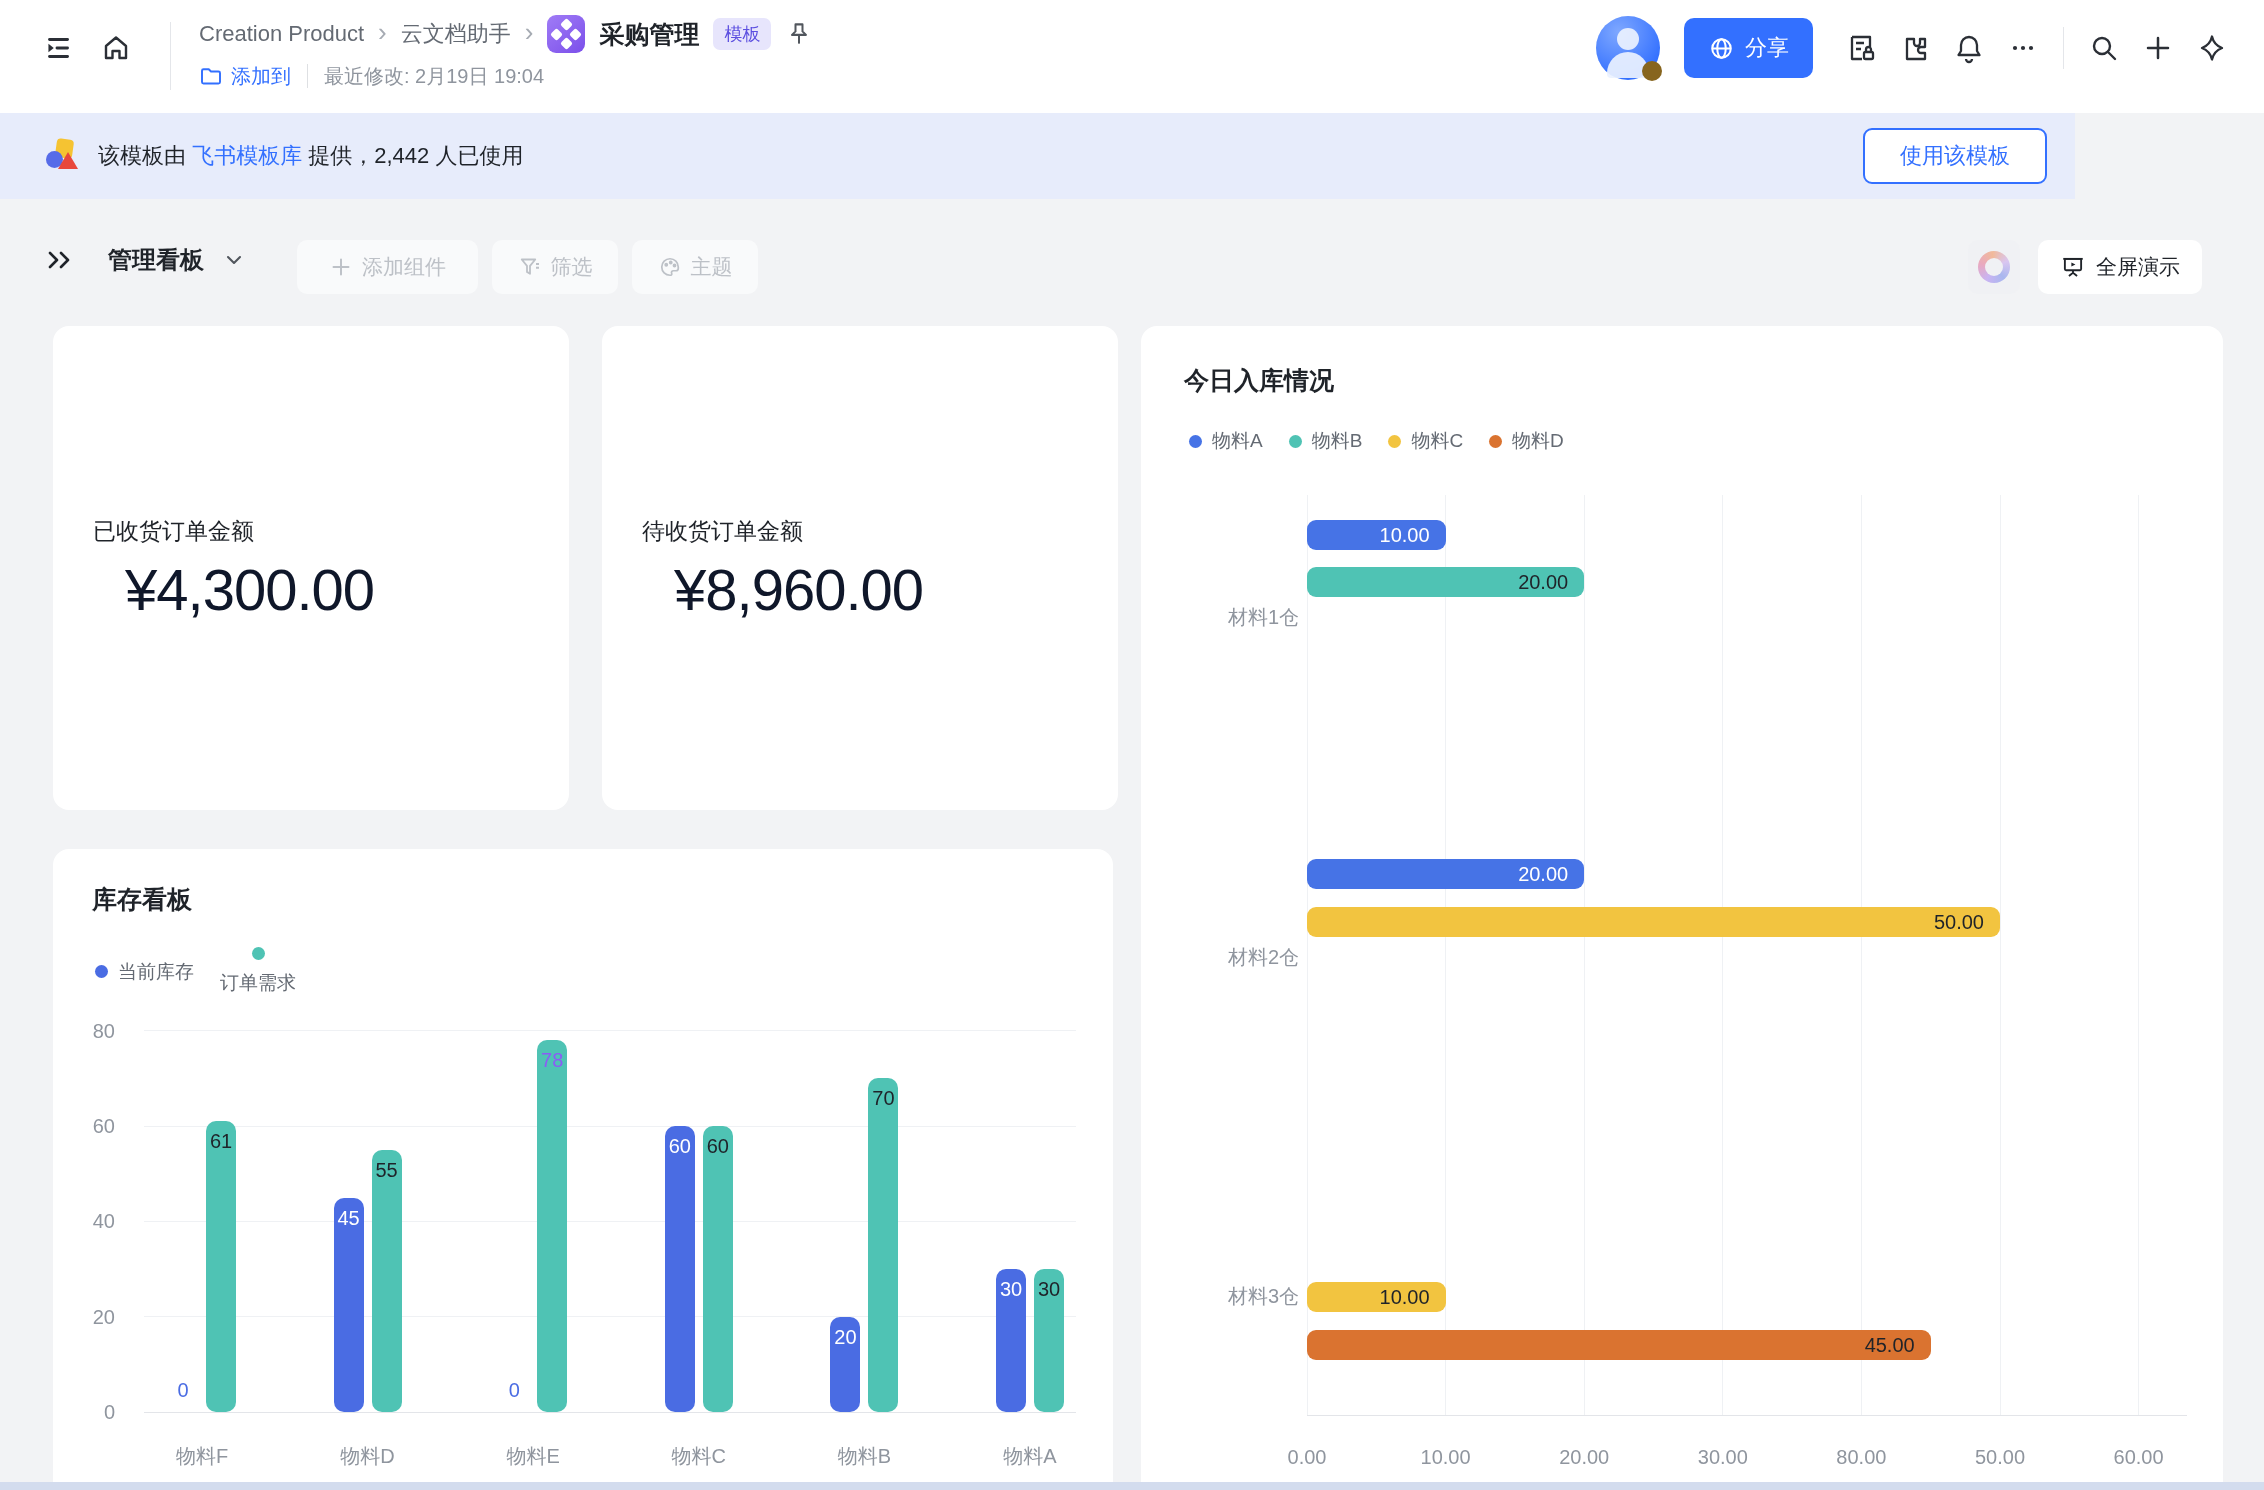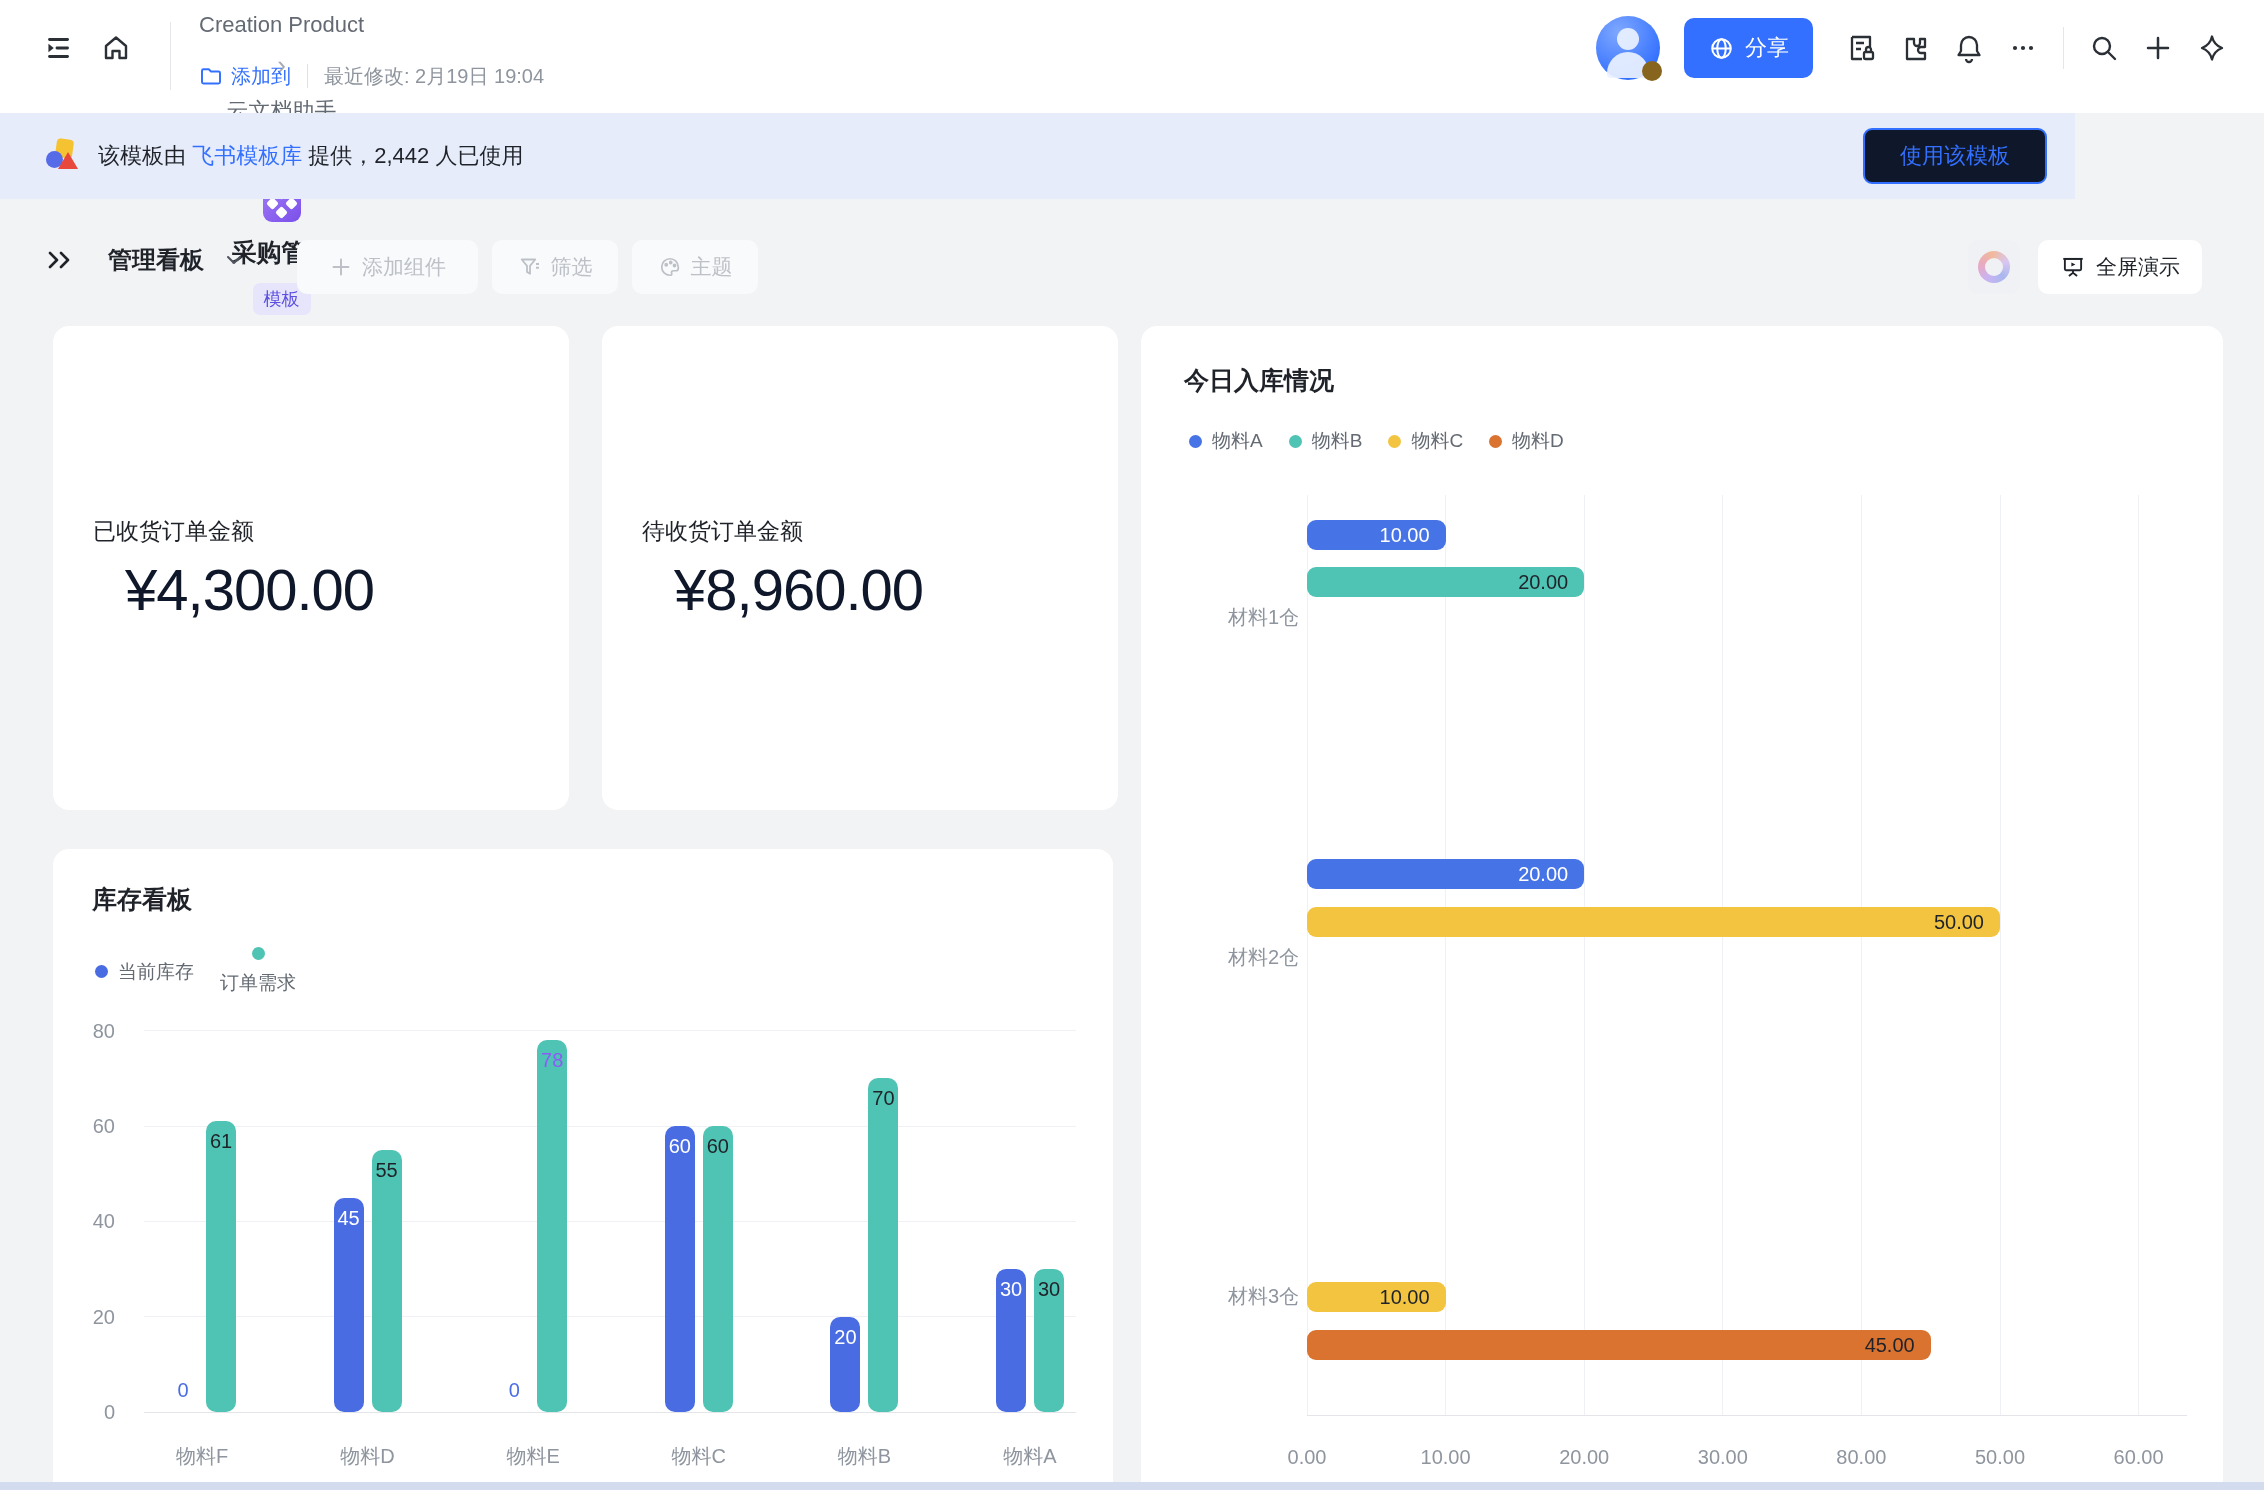--- a/index.html
+++ b/index.html
@@ -8,21 +8,21 @@
   #screen {
     position:relative; width:2264px; height:1490px; overflow:hidden;
     background:#F2F3F5; font-family:"Liberation Sans","DejaVu Sans",sans-serif; color:#1F2329;
   }
   .abs { position:absolute; }
   
   #header { position:absolute; left:0; top:0; width:2264px; height:113px; background:#fff; }
   .hicon { display:flex; align-items:center; justify-content:center; width:44px; height:44px; border-radius:8px; cursor:pointer; }
   .hicon svg { display:block; }
   #hdr-divider { position:absolute; left:170px; top:22px; width:1px; height:68px; background:#E4E6EA; }
-  #breadcrumb { position:absolute; left:199px; top:12px; height:44px; display:flex; align-items:center; gap:14px;flex-direction:column; }
+  #breadcrumb { position:absolute; left:199px; top:12px; height:44px; display:flex; align-items:center; gap:14px; }
   .crumb { font-size:22px; color:#646A73; white-space:nowrap; }
   .crumb-sep { font-size:26px; color:#A6ABB3; line-height:1; padding-bottom:4px; }
   #app-icon { width:38px; height:38px; border-radius:9px; background:linear-gradient(140deg,#A07CF6 0%,#7B4FEA 100%);
     position:relative; flex:0 0 auto; }
   #app-icon .dm { position:absolute; width:9px; height:9px; background:#fff; transform:rotate(45deg); border-radius:2px; }
   #doc-title { font-size:25px; font-weight:600; color:#1F2329; white-space:nowrap; }
   #tpl-badge { background:#E7E5FC; color:#5C4FE0; font-size:18px; padding:4px 11px; border-radius:7px; white-space:nowrap; }
   #subnav { position:absolute; left:199px; top:58px; height:36px; display:flex; align-items:center; gap:16px; }
   #add-to { display:flex; align-items:center; gap:8px; color:#3370FF; font-size:20px; cursor:pointer; }
   .vline { width:1px; height:24px; background:#DEE0E3; }
@@ -38,21 +38,21 @@
   .top-sep { width:1px; height:42px; background:#E4E6EA; margin:0 8px; }
   
   #banner { position:absolute; left:0; top:113px; width:2075px; height:86px; background:#E7ECFB; }
   #banner-logo { position:absolute; left:46px; top:26px; width:34px; height:34px; }
   #banner-logo .sq { position:absolute; left:10px; top:0; width:17px; height:19px; background:#F5C332; border-radius:4px; transform:rotate(8deg); }
   #banner-logo .ci { position:absolute; left:0; top:12px; width:17px; height:17px; background:#566BE8; border-radius:50%; }
   #banner-logo .tr { position:absolute; left:12px; top:13px; width:0; height:0;
     border-left:10px solid transparent; border-right:10px solid transparent; border-bottom:17px solid #E8473C; }
   #banner-text { position:absolute; left:98px; top:0; height:86px; display:flex; align-items:center; font-size:22px; color:#1F2329; white-space:pre; }
   #banner-text .lnk { color:#3370FF; cursor:pointer; }
-  #use-tpl-btn { position:absolute; right:28px; top:15px; width:184px; height:56px; background:#0f172a; border:2px solid #3370FF;
+  #use-tpl-btn { position:absolute; right:28px; top:15px; width:184px; height:56px; background:#ffffff; border:2px solid #3370FF;
     border-radius:9px; color:#3370FF; font-size:22px; display:flex; align-items:center; justify-content:center; cursor:pointer; }
   
   .tbtn { position:absolute; top:240px; height:54px; border-radius:10px; background:#F9FAFB; color:#BDC1C7;
     font-size:21px; display:flex; align-items:center; justify-content:center; gap:9px; cursor:default; }
   .tbtn svg { display:block; }
   #board-title-wrap { position:absolute; left:44px; top:244px; display:flex; align-items:center; gap:18px; }
   #board-title { font-size:24px; font-weight:600; color:#1F2329; margin-left:14px; }
   #present-btn { position:absolute; left:2038px; top:240px; width:164px; height:54px; background:#fff; border-radius:10px;
     color:#1F2329; font-size:21px; display:flex; align-items:center; justify-content:center; gap:10px; cursor:pointer; }
   #magic-btn { position:absolute; left:1968px; top:240px; width:52px; height:54px; background:#F0F1F4; border-radius:10px;

